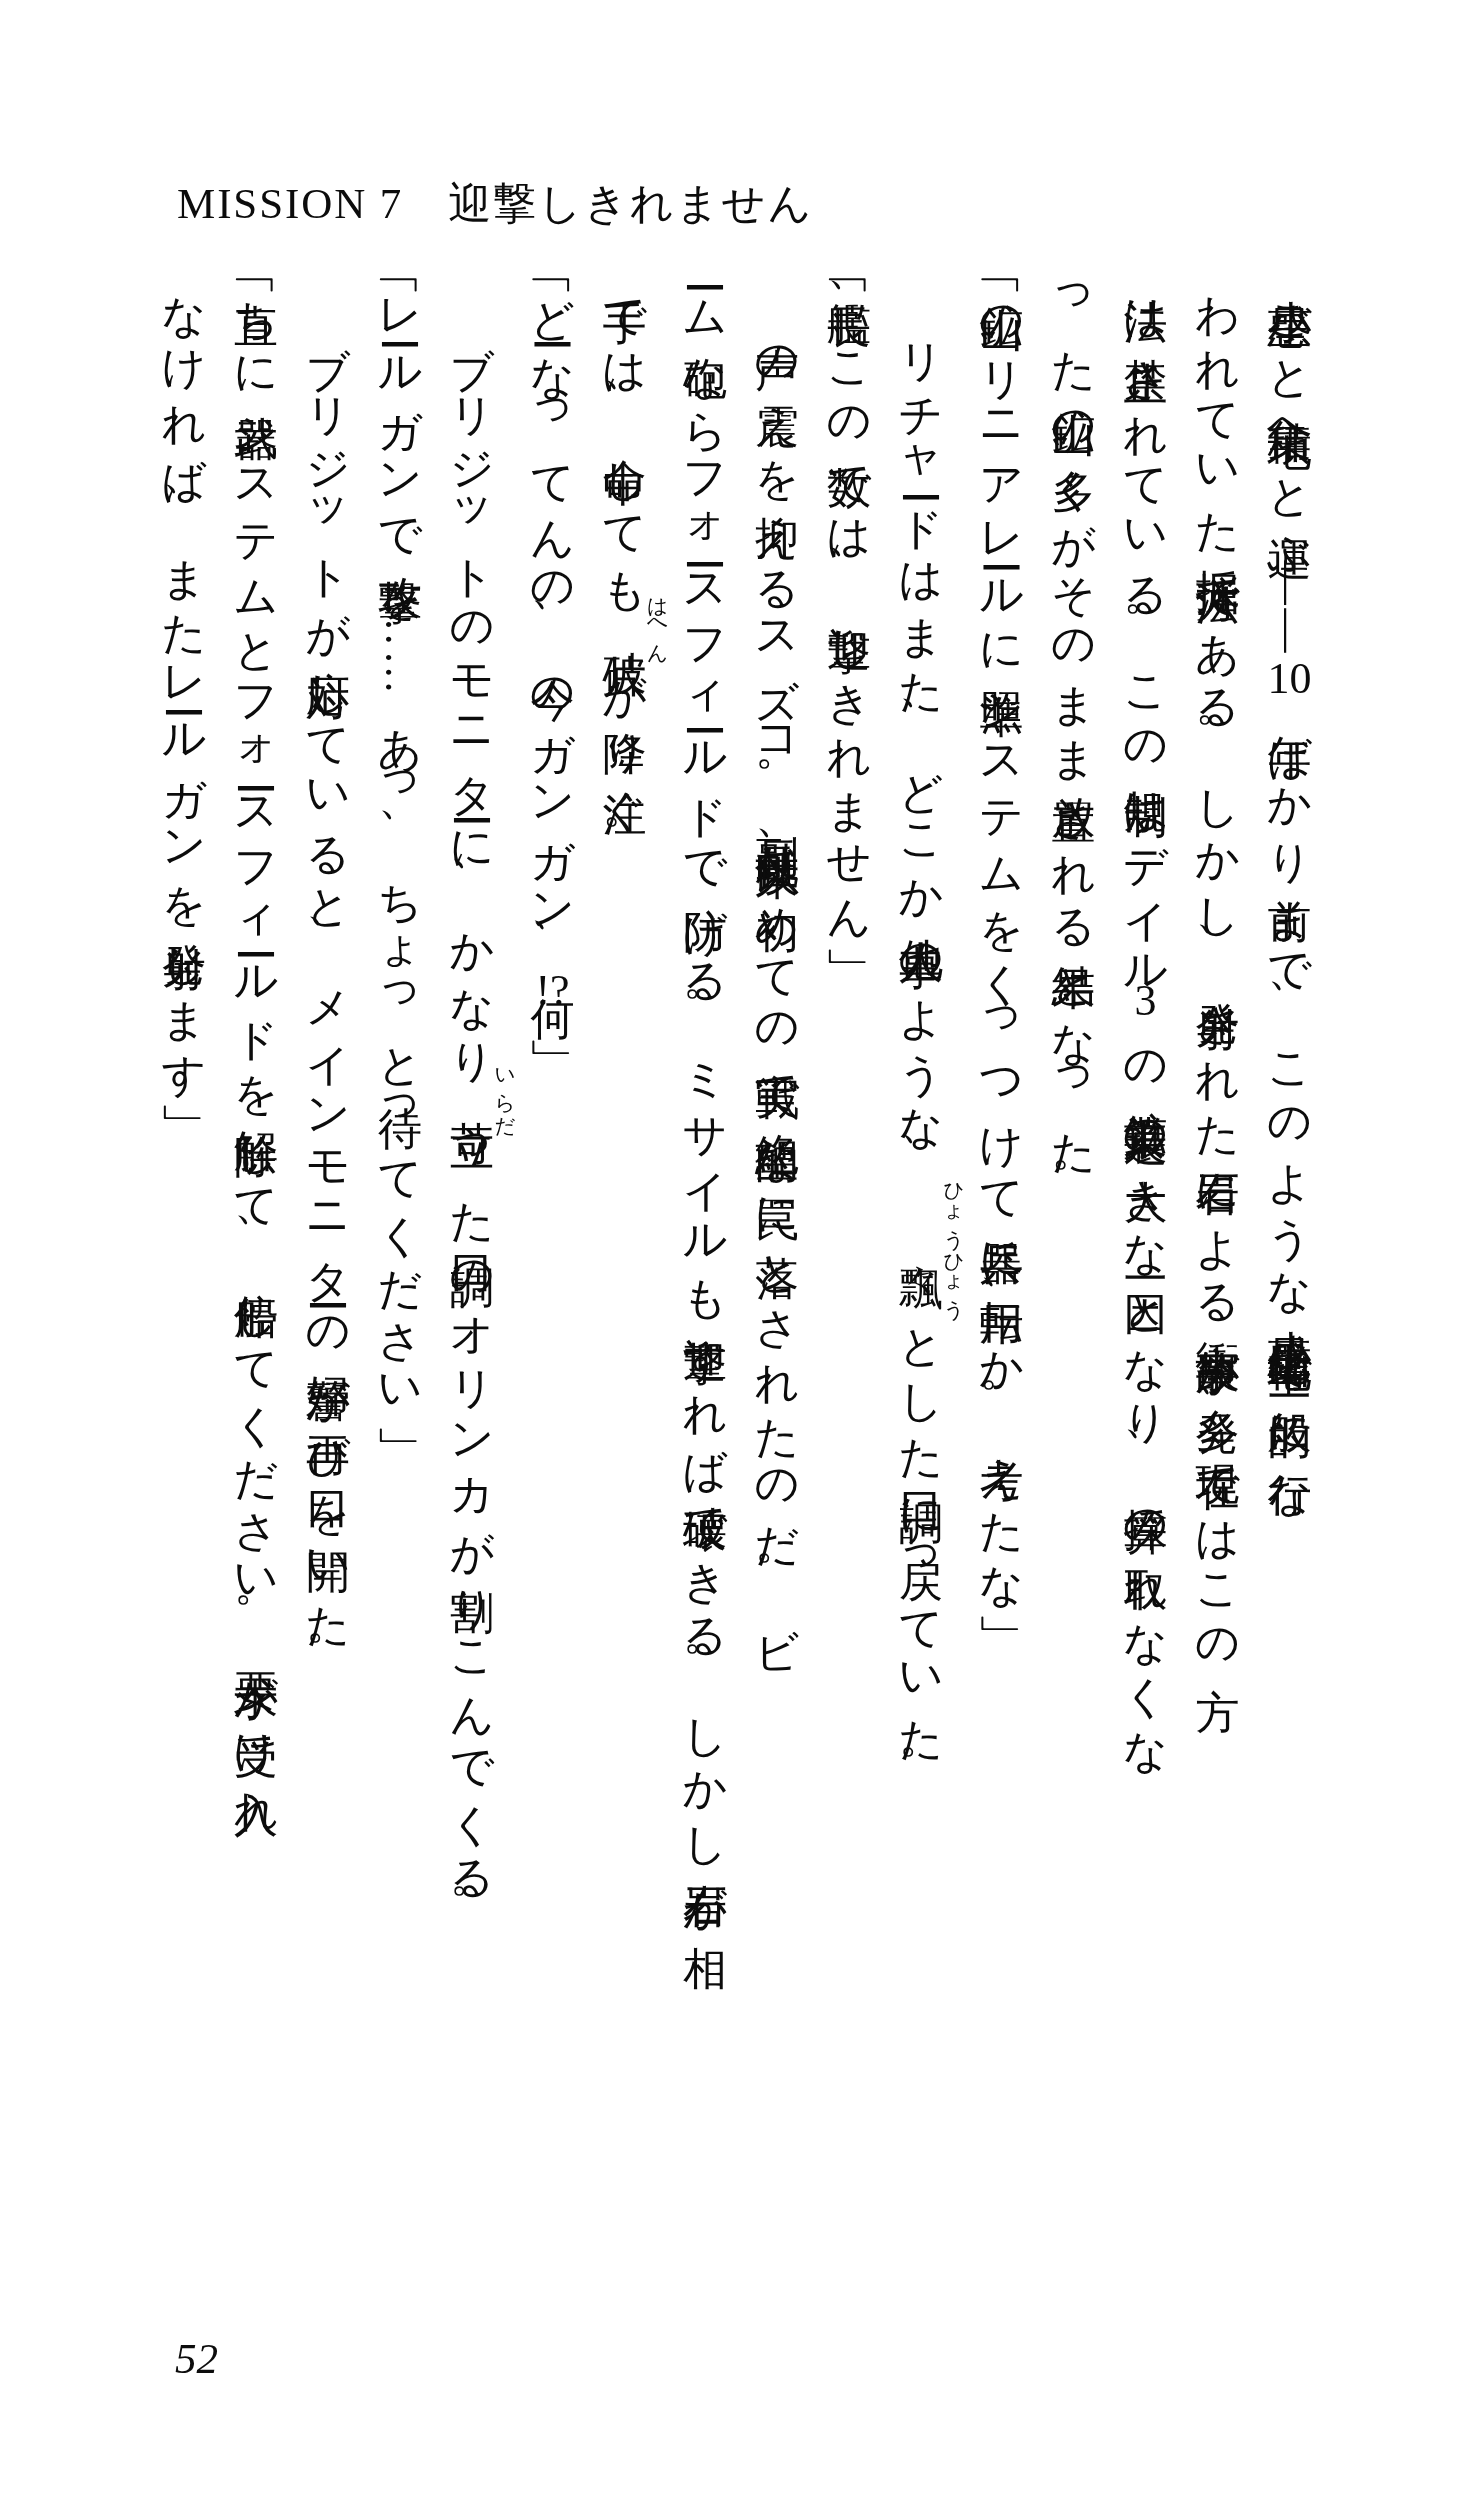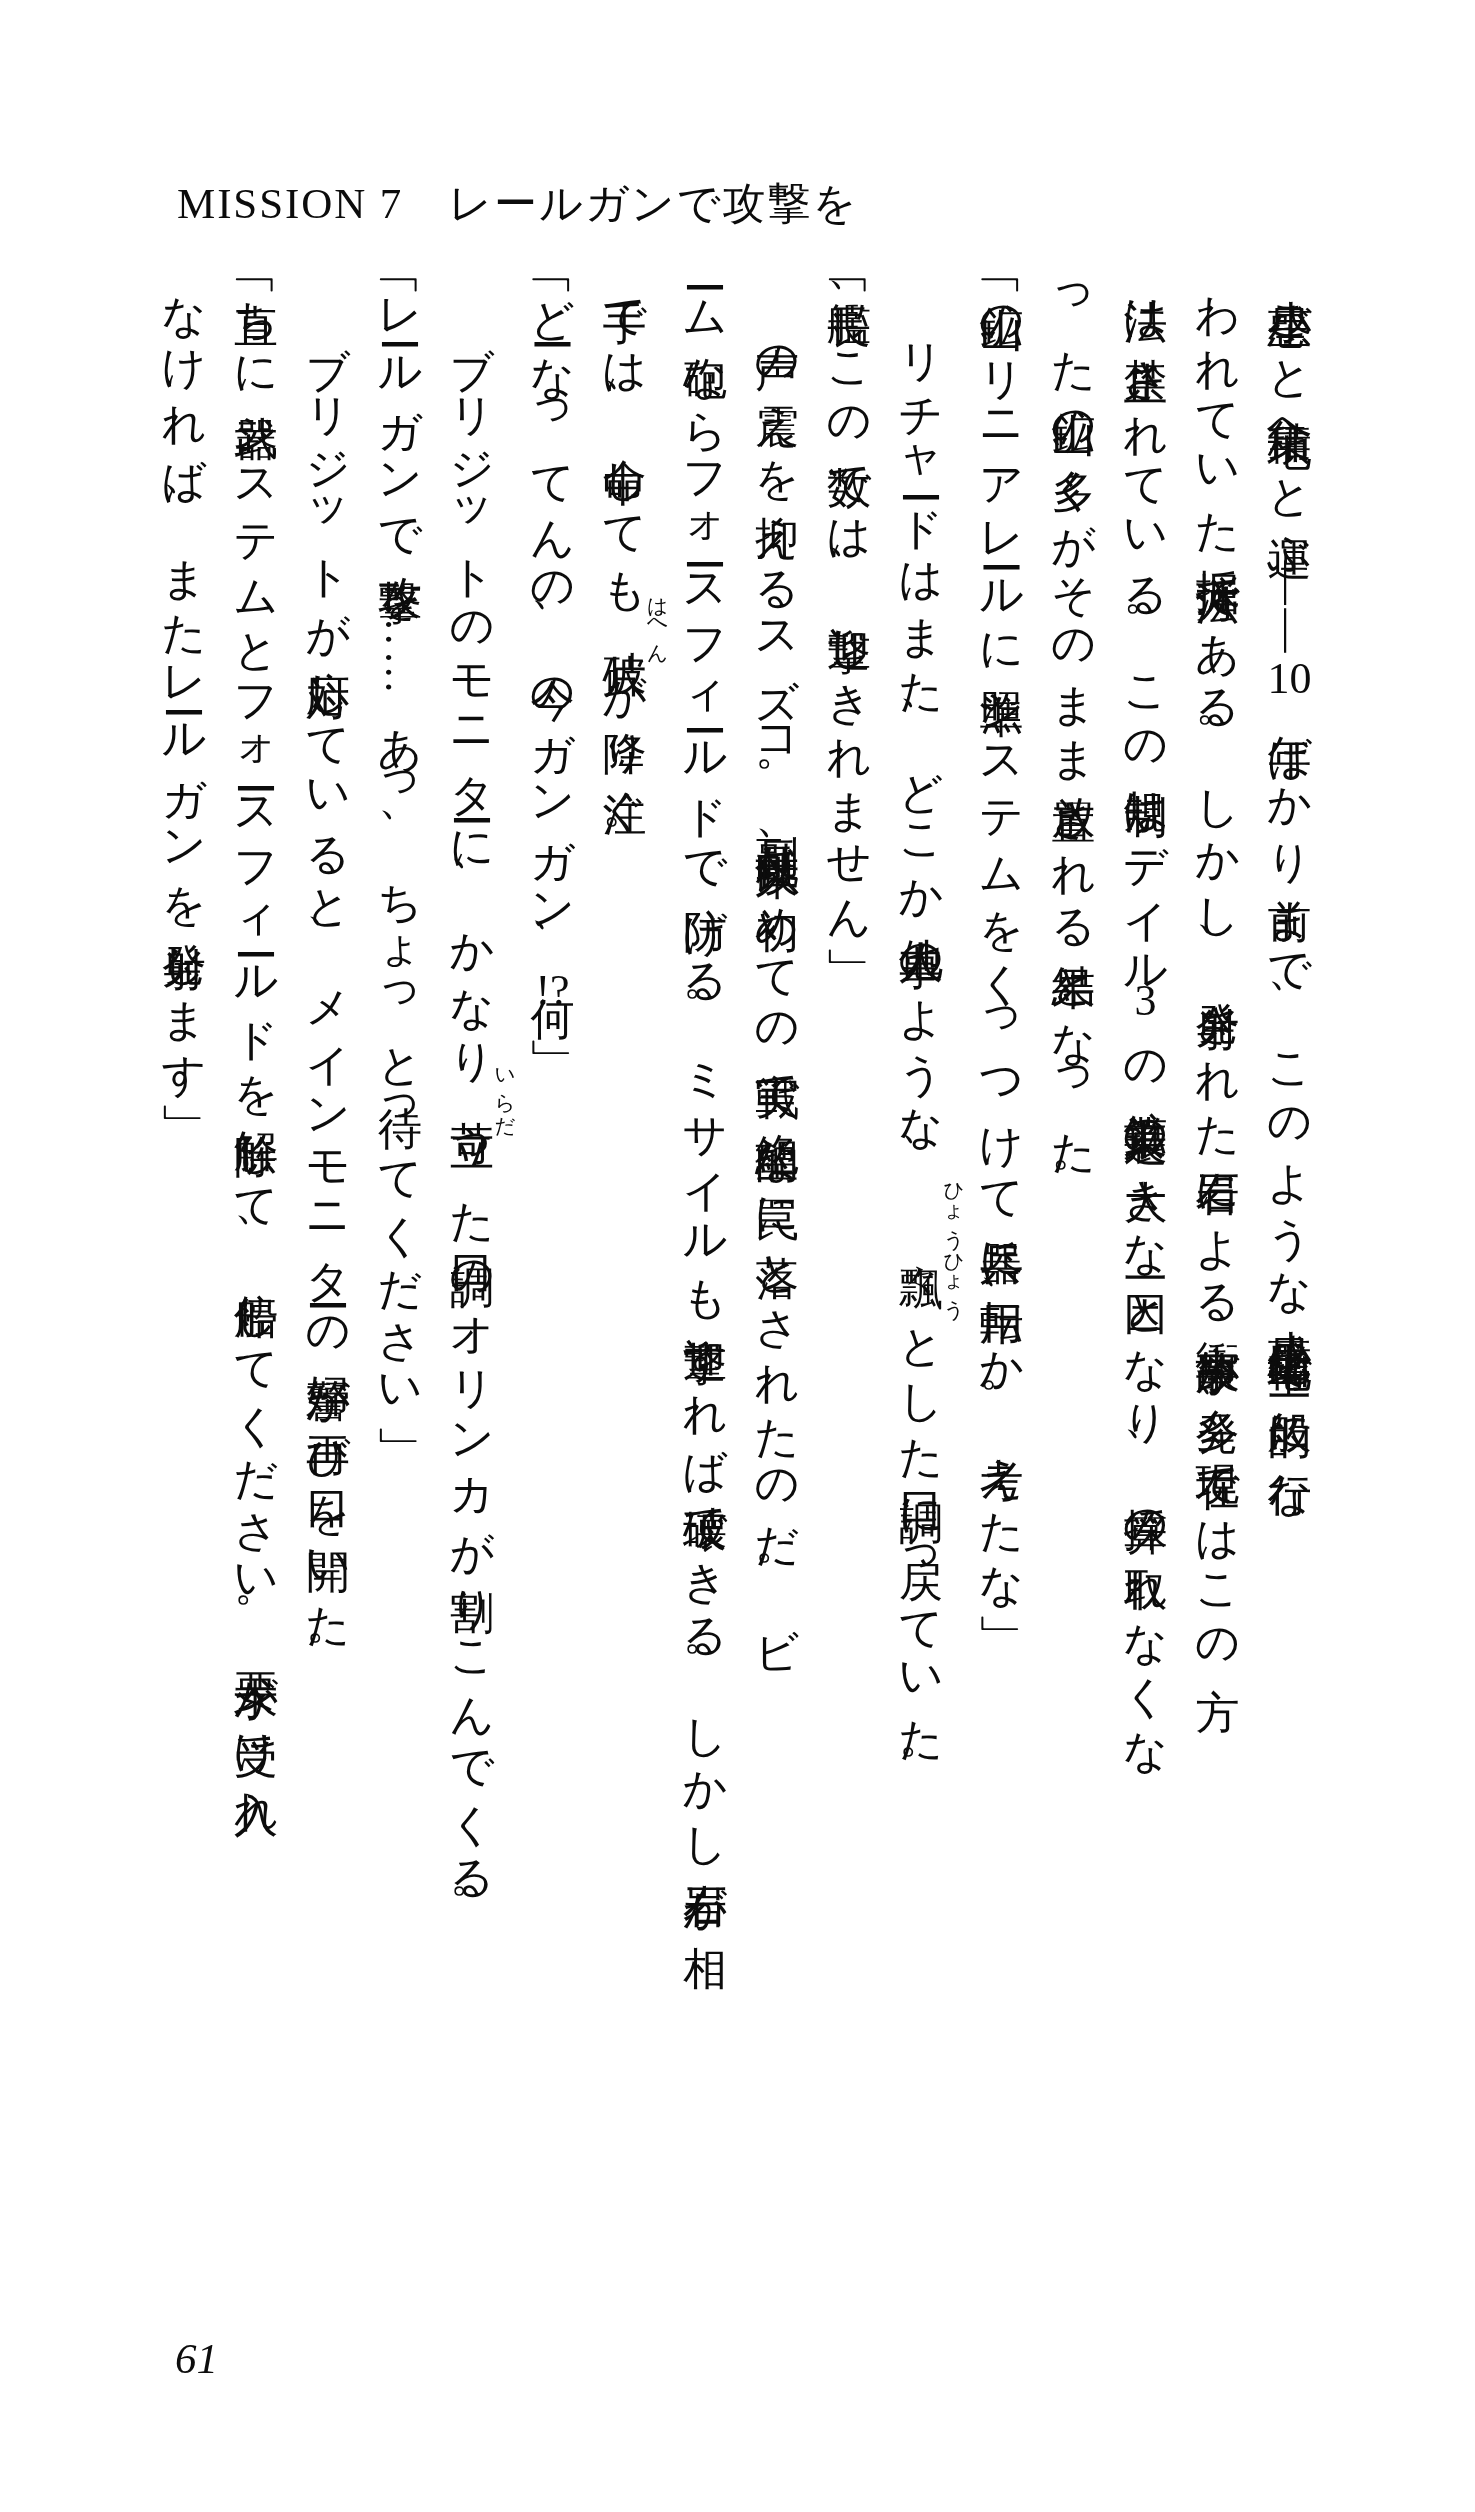--- a/index.html
+++ b/index.html
@@ -74,21 +74,21 @@
     font-style: italic;
     color: #0c0c0c;
   }
 </style>
 </head>
 <body>
 
 <div class="page">
 
   <div class="chapter-header">
-    <span class="mission">MISSION 7</span><span class="title">レールガンで攻撃を</span>
+    <span class="mission">MISSION 7</span><span class="title">迎撃しきれません</span>
   </div>
 
   <div class="body-text">
       <p class="tline">小惑星ごと集積地へと運ぶ――<span class="tcy">10</span>年ばかり前まで、このような小惑星鉱山地帯で一般的に行な</p>
       <p class="tline">われていた採掘方法である。しかし、発射された岩石による衝突事故が多発、現在ではこの方</p>
       <p class="tline">法は禁止されている。この規制はデイル<span class="tcy">3</span>の鉱業衰退の大きな一因となり、採算の取れなくな</p>
       <p class="tline">った鉱山の多くがそのまま放置される結果となった。</p>
       <p class="tline">「鉱山のリニアレールに照準システムをくっつけて兵器に転用、か。考えたな」</p>
       <p class="tline">　リチャードはまた、どこか他人事のような、<ruby>飄々<rt>ひょうひょう</rt></ruby>とした口調に戻っていた。</p>
       <p class="tline">「艦長、この数では、迎撃しきれません」</p>
@@ -96,16 +96,16 @@
       <p class="tline">ーム砲ならフォースフィールドで防げる。ミサイルも迎撃すれば破壊できる。しかし岩石が相</p>
       <p class="tline">手では、命中しても<ruby>破片<rt>はへん</rt></ruby>が降り注ぐ。</p>
       <p class="tline">「どーなってんの、今のガンガン、何<span class="tcy">!?</span>」</p>
       <p class="tline">　ブリジットのモニターに、かなり<ruby>苛立<rt>いらだ</rt></ruby>った口調のオリンカが割りこんでくる。</p>
       <p class="tline">「レールガンで攻撃を……あっ、ちょっと待ってください」</p>
       <p class="tline">　ブリジットが応対していると、メインモニターの婦警が再び口を開いた。</p>
       <p class="tline">「直ちに武器システムとフォースフィールドを解除して、停船してください。要求が受け入れ</p>
       <p class="tline">なければ、またレールガンを発射します」</p>
     </div>
 
-  <div class="page-number">61</div>
+  <div class="page-number">52</div>
 
 </div>
 
 
 </body></html>

